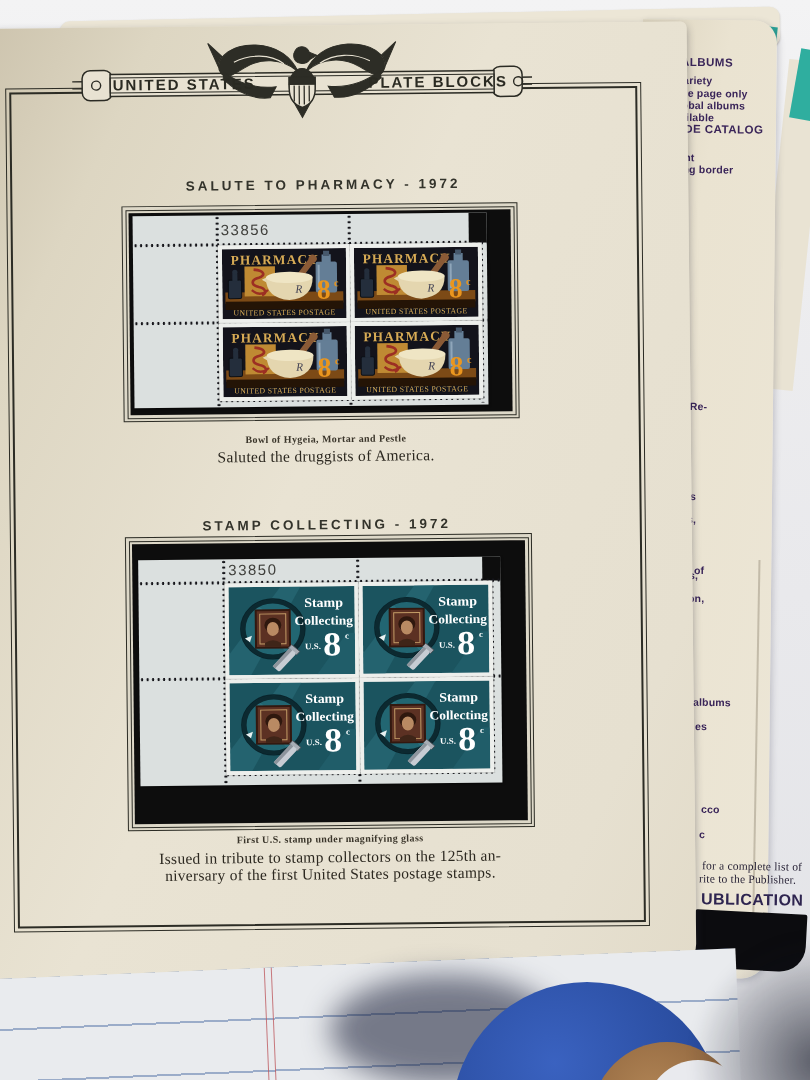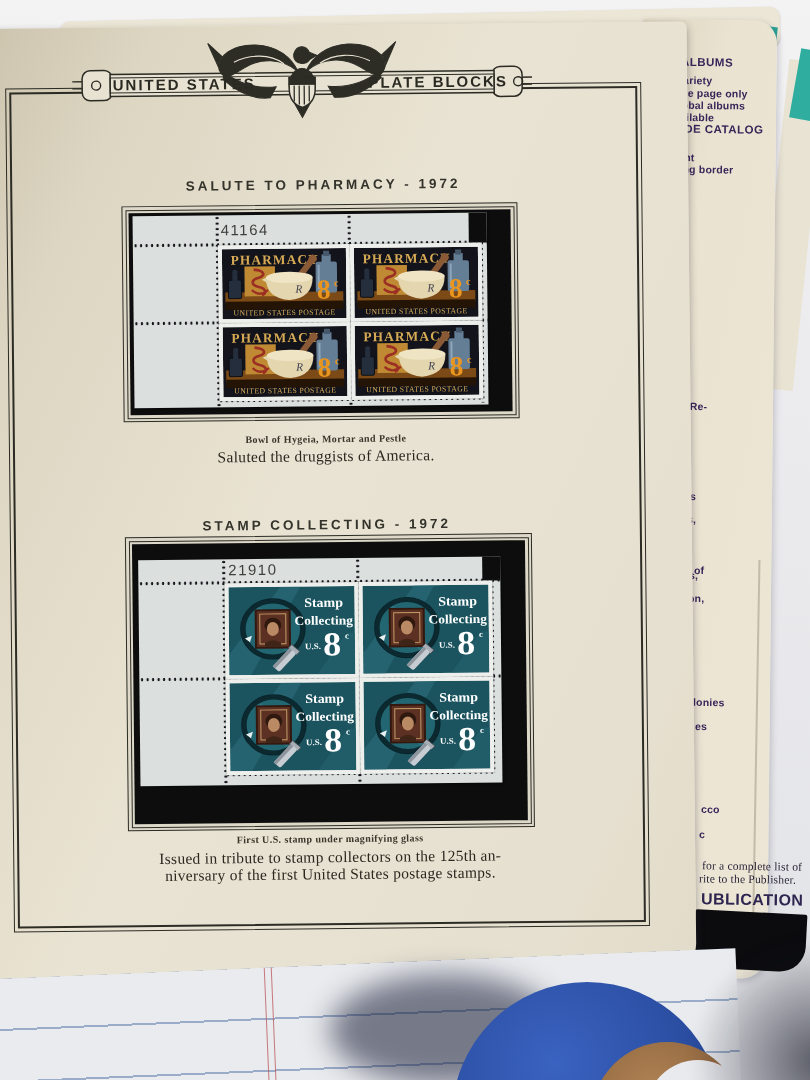--- a/index.html
+++ b/index.html
@@ -147,21 +147,21 @@
   <span class="frag" style="left:657px;top:163px">atching border</span>
   <span class="frag" style="left:659px;top:195px">ia</span>
   <span class="frag" style="left:682px;top:388px">a</span>
   <span class="frag" style="left:680px;top:400px">n Re-</span>
   <span class="frag" style="left:682px;top:413px">o</span>
   <span class="frag" style="left:684px;top:490px">es</span>
   <span class="frag" style="left:687px;top:513px">s,</span>
   <span class="frag" style="left:694px;top:564px">of</span>
   <span class="frag" style="left:689px;top:569px">s,</span>
   <span class="frag" style="left:688px;top:592px">on,</span>
-  <span class="frag" style="left:693px;top:696px">lonies</span>
+  <span class="frag" style="left:693px;top:696px">albums</span>
   <span class="frag" style="left:695px;top:720px">es</span>
   <span class="frag" style="left:701px;top:803px">cco</span>
   <span class="frag" style="left:699px;top:828px">c</span>
   <span class="frag serif" style="left:702px;top:860px">for a complete list of</span>
   <span class="frag serif" style="left:699px;top:873px">rite to the Publisher.</span>
   <span class="frag pub" style="left:701px;top:891px">UBLICATION</span>
 
   <div class="page">
     <div class="frame">
       <div class="frame-in"></div>
@@ -197,21 +197,21 @@
       <text x="112" y="49" text-anchor="middle" font-size="15" font-weight="bold" letter-spacing="2" fill="#2a2a22">UNITED STATES</text>
       <text x="366" y="49" text-anchor="middle" font-size="15" font-weight="bold" letter-spacing="2" fill="#2a2a22">PLATE BLOCKS</text>
     </svg>
 
     <div class="sec-title" style="top:152px">SALUTE TO PHARMACY - 1972</div>
     <div class="pbox" style="left:133px;top:179px;width:394px;height:214px">
       <div class="pbox-in"></div>
       <div class="mount"></div>
       <div class="paper" style="left:10px;top:9px;width:354px;height:192px">
         <div class="notch" style="left:336px;top:0;width:18px;height:30px"></div>
-        <div class="plate-number" style="left:88px;top:6px">41164</div>
+        <div class="plate-number" style="left:88px;top:6px">33856</div>
         <div class="perf-h" style="left:0;top:28px;width:354px"></div>
         <div class="perf-h" style="left:0;top:106px;width:354px"></div>
         <div class="perf-h" style="left:84px;top:184px;width:265px"></div>
         <div class="perf-v" style="left:83px;top:0;height:192px"></div>
         <div class="perf-v" style="left:215px;top:0;height:192px"></div>
         <div class="perf-v" style="left:347px;top:28px;height:162px"></div>
         <div class="stamp" style="left:85px;top:30px;width:132px;height:78px">
             <svg viewBox="0 0 122 68" preserveAspectRatio="none">
               <use href="#art-pharm"></use>
             </svg>
@@ -235,21 +235,21 @@
     </div>
     <div class="cap-sm" style="top:408px">Bowl of Hygeia, Mortar and Pestle</div>
     <div class="cap-main" style="top:422px">Saluted the druggists of America.</div>
 
     <div class="sec-title" style="top:492px">STAMP COLLECTING - 1972</div>
     <div class="pbox" style="left:133px;top:510px;width:405px;height:292px">
       <div class="pbox-in"></div>
       <div class="mount"></div>
       <div class="paper" style="left:12px;top:22px;width:362px;height:226px">
         <div class="notch" style="left:344px;top:0;width:18px;height:24px"></div>
-        <div class="plate-number" style="left:90px;top:2px">21910</div>
+        <div class="plate-number" style="left:90px;top:2px">33850</div>
         <div class="perf-h" style="left:0;top:22px;width:362px"></div>
         <div class="perf-h" style="left:0;top:118px;width:362px"></div>
         <div class="perf-h" style="left:85px;top:214px;width:269px"></div>
         <div class="perf-v" style="left:84px;top:0;height:226px"></div>
         <div class="perf-v" style="left:218px;top:0;height:226px"></div>
         <div class="perf-v" style="left:352px;top:22px;height:194px"></div>
         <div class="stamp" style="left:86px;top:24px;width:134px;height:96px">
             <svg viewBox="0 0 126 94" preserveAspectRatio="none">
               <use href="#art-coll"></use>
             </svg>

